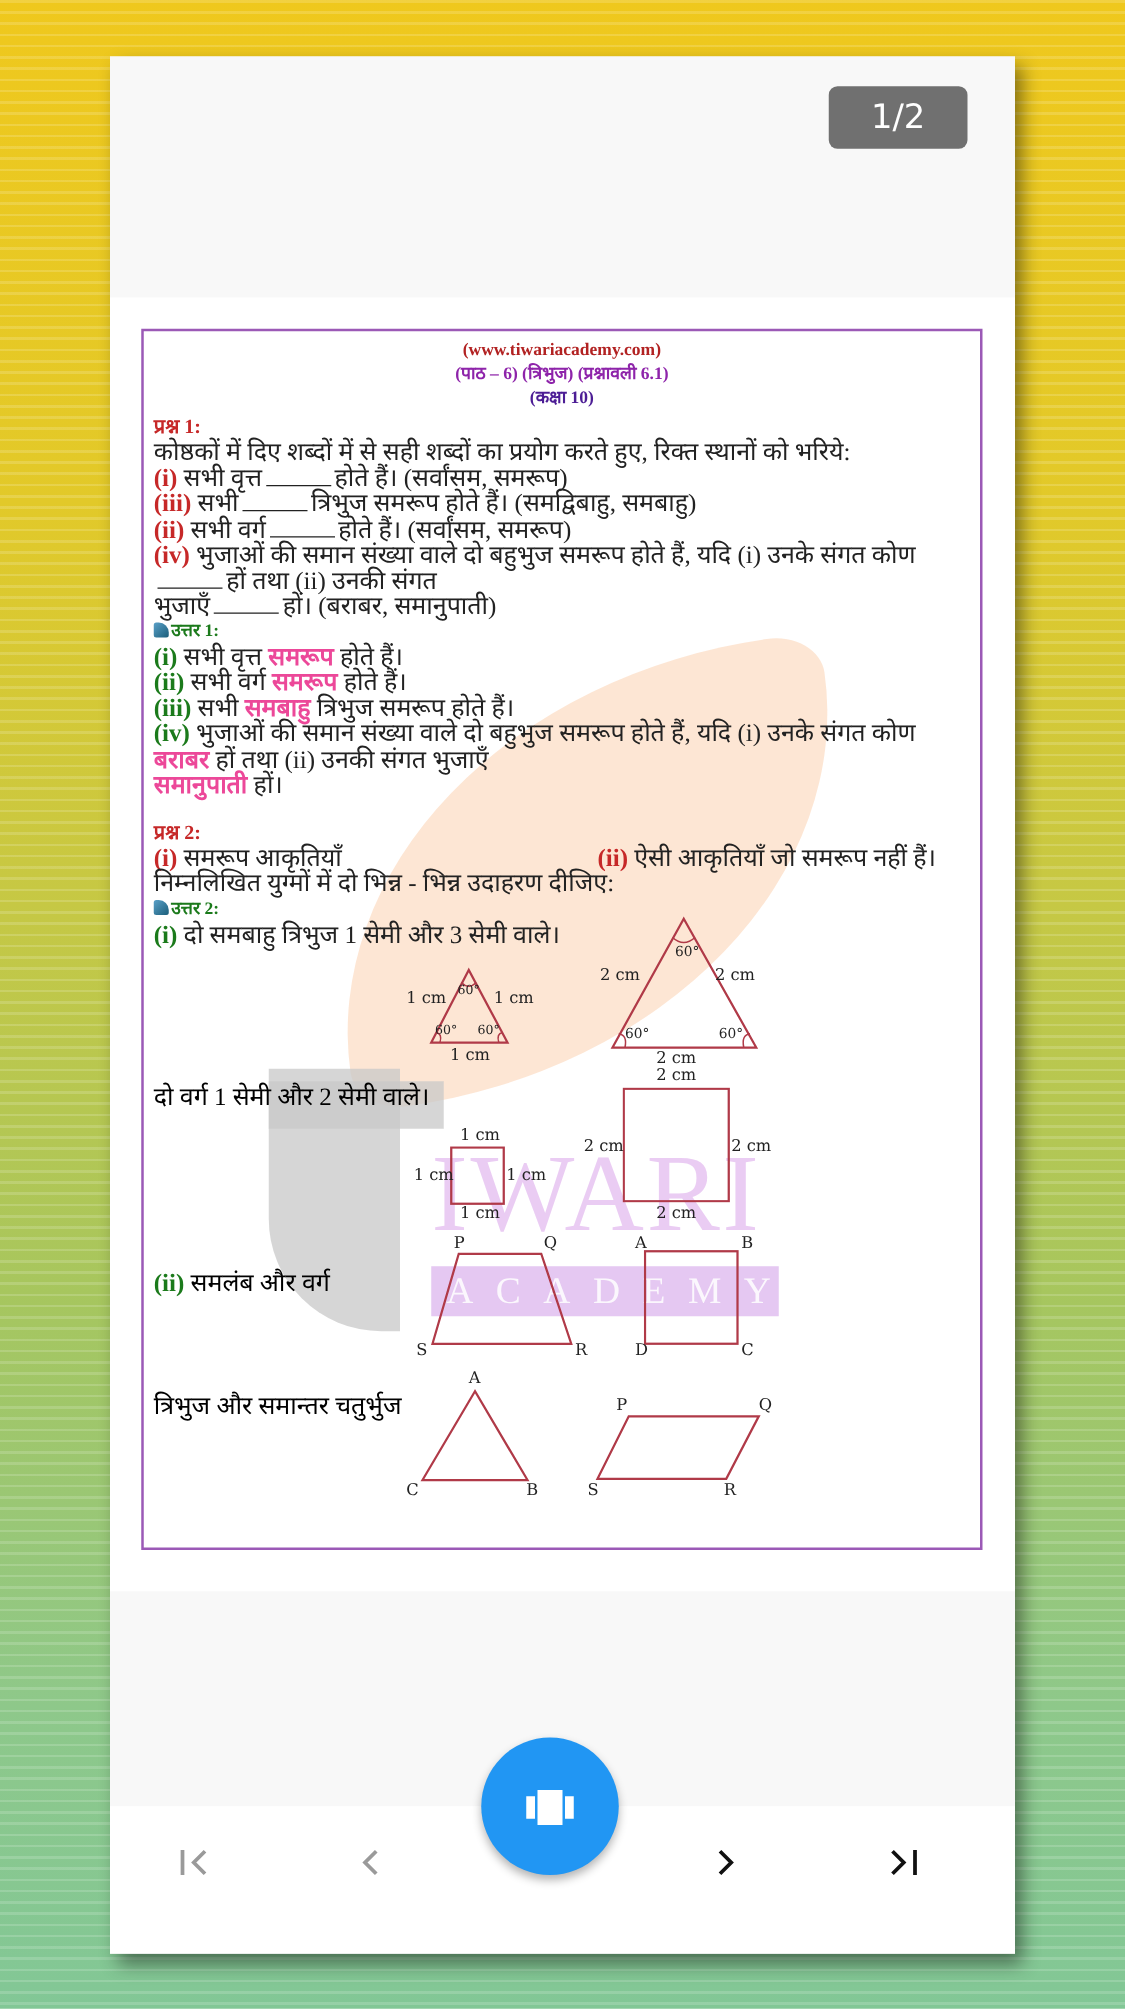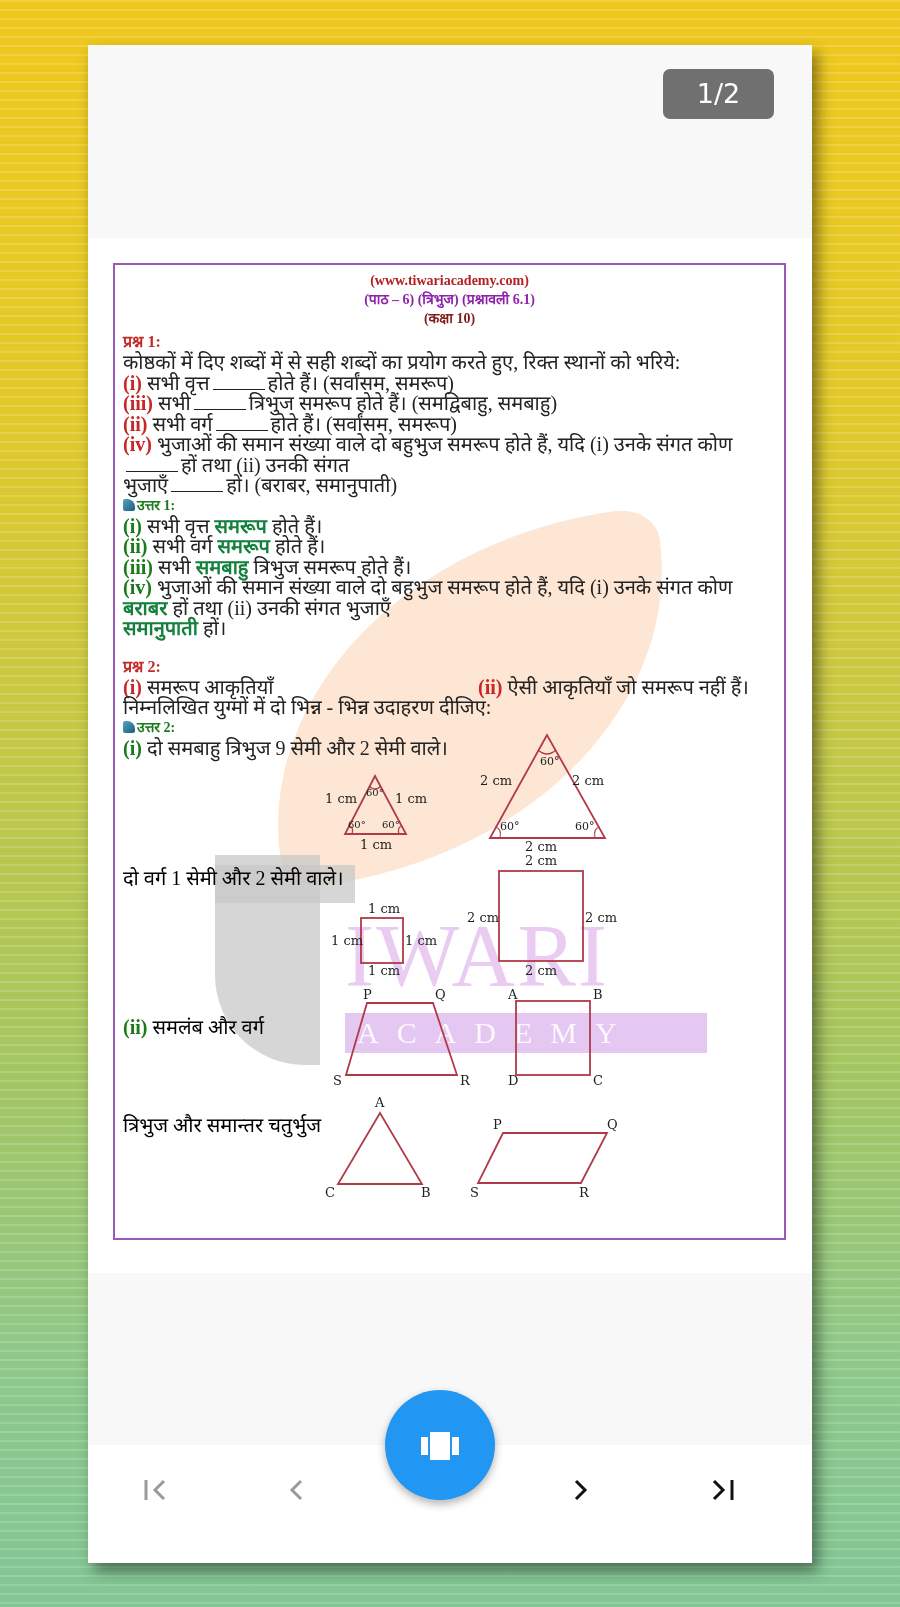--- a/index.html
+++ b/index.html
@@ -46,36 +46,36 @@
     left: 100px; top: 590px; width: 105px; height: 210px;
     background: rgba(200,200,200,0.75);
     border-bottom-left-radius: 90px;
   }
   .wm-bar { left: 100px; top: 600px; width: 140px; height: 38px; background: rgba(200,200,200,0.75); }
   .wm-tiwari {
     left: 230px; top: 640px; font-size: 88px; letter-spacing: 2px;
     color: rgba(220,170,235,0.6); font-family: "Liberation Serif", serif;
   }
   .wm-academy {
-    left: 230px; top: 748px; width: 362px; height: 40px;
+    left: 230px; top: 748px; width: 278px; height: 40px;
     background: rgba(215,170,235,0.65); color: rgba(255,255,255,0.85);
     font-size: 30px; letter-spacing: 18px; line-height: 40px; padding-left: 12px;
   }
   .content { position: relative; padding: 6px 8px 0 8px; font-size: 14.5px; color: #222; }
   .title { text-align: center; font-size: 30px; font-weight: bold; color: #1a1a8c; line-height: 36px; font-family: "DejaVu Sans", sans-serif; }
   .sub { text-align: center; font-size: 14px; font-weight: bold; line-height: 19px; }
   .sub.url { color: #b22222; }
   .sub.chapter { color: #8e24aa; }
-  .sub.class { color: #7f1d1d; }
+  .sub.class { color: #4c1d95; }
   .q-head { color: #c62828; font-weight: bold; font-size: 16px; margin-top: 4px; line-height: 20px; }
   .line { line-height: 20.5px; font-size: 20px; }
   .num-red { color: #c62828; font-weight: bold; }
   .num-green { color: #1b7a1b; font-weight: bold; }
   .ans-head { color: #1b7a1b; font-weight: bold; font-size: 14px; line-height: 20px; }
-  .ans-word { color: #15803d; font-weight: bold; }
+  .ans-word { color: #ec4899; font-weight: bold; }
   .pen { display: inline-block; width: 12px; height: 12px; background: linear-gradient(135deg, #5aa0c8, #1b5e7a); border-radius: 2px 8px 2px 2px; margin-right: 2px; vertical-align: -1px; }
   .blank { display: inline-block; width: 52px; border-bottom: 1px solid #222; margin: 0 3px; height: 12px; }
   .twocol { display: flex; }
   .twocol > div:first-child { width: 355px; }
   .fig { position: absolute; }
   .fig-label { position: absolute; font-size: 13px; color: #222; font-family: "DejaVu Serif", serif; }
   .bottom-nav {
     position: absolute; left: 0; top: 1400px; width: 724px; height: 118px; background: #ffffff;
   }
   .nav-btn { position: absolute; top: 25px; width: 40px; height: 40px; }
@@ -166,21 +166,21 @@
             <span class="num-red">(ii)</span>
             <span>ऐसी आकृतियाँ जो समरूप नहीं हैं।</span>
           </div>
         </div>
         <div class="line">निम्नलिखित युग्मों में दो भिन्न - भिन्न उदाहरण दीजिए:</div>
         <div class="ans-head">
           <span class="pen"></span><span>उत्तर 2:</span>
         </div>
         <div class="line">
           <span class="num-green">(i)</span>
-          <span>दो समबाहु त्रिभुज 9 सेमी और 2 सेमी वाले।</span>
+          <span>दो समबाहु त्रिभुज 1 सेमी और 3 सेमी वाले।</span>
         </div>
       </div>
 
       <div class="line" style="position:absolute; left:8px; top:603px;">दो वर्ग 1 सेमी और 2 सेमी वाले।</div>
       <div class="line" style="position:absolute; left:8px; top:752px;">
         <span class="num-green">(ii)</span>
         <span>समलंब और वर्ग</span>
       </div>
       <div class="line" style="position:absolute; left:8px; top:850px;">त्रिभुज और समान्तर चतुर्भुज</div>
 

